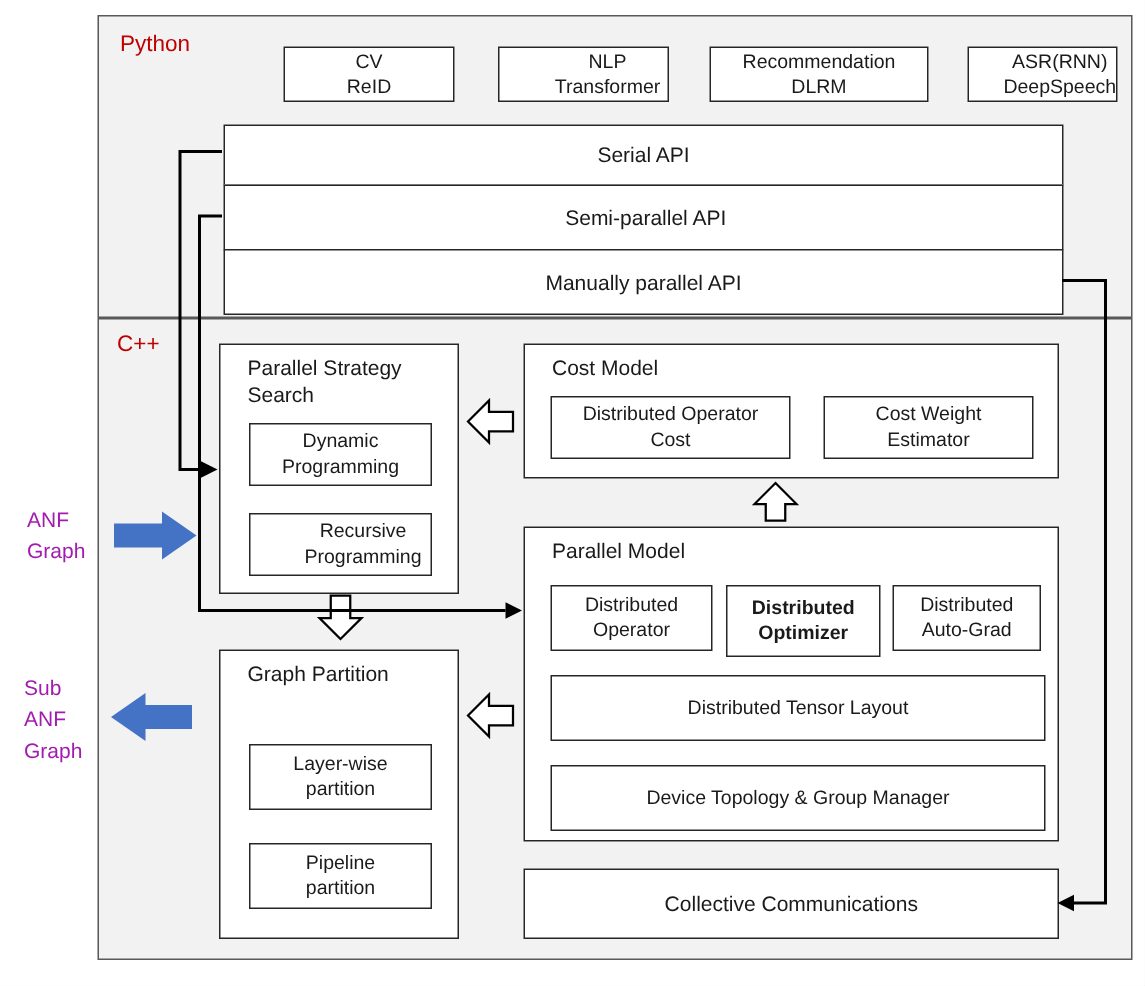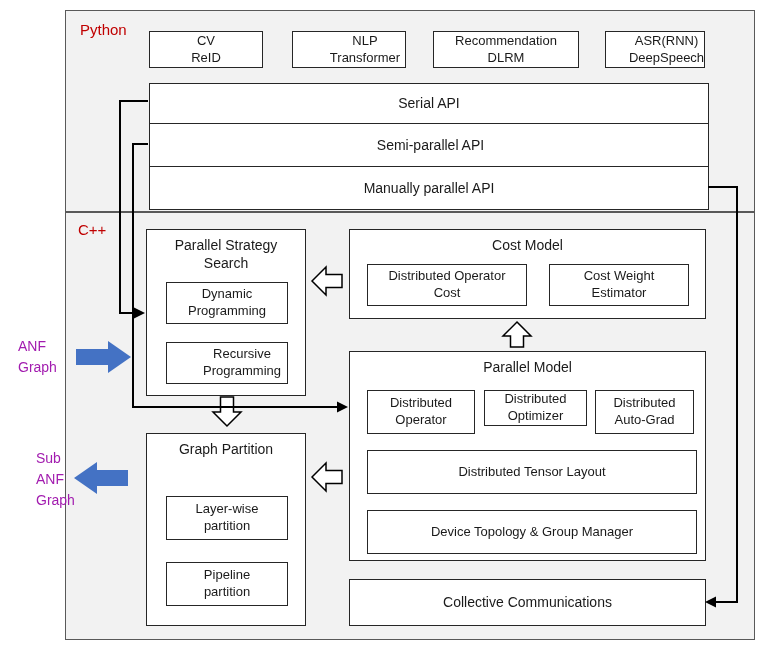--- a/index.html
+++ b/index.html
@@ -35,31 +35,30 @@
     border:1px solid var(--box-border);
     box-sizing:border-box;
     display:flex;
     align-items:center;
     justify-content:center;
     text-align:center;
     font-size:13px;
     line-height:1.3;
     padding:2px 8px;
   }
-  .multiline{white-space:pre-line;}
+  .multiline{white-space:pre-line;margin-left:40px;}
   .api-bar{font-size:14px;}
   .container-box{
     position:absolute;
     background:#fff;
     border:1px solid var(--box-border);
     box-sizing:border-box;
   }
   .container-title{
     padding:7px 18px 0 18px;
-    text-align:center;
     font-size:14px;
     line-height:1.25;
   }
   .cell{padding:2px 12px;}
   .side-label{
     position:absolute;
     white-space:pre-line;
     font-size:14px;
     line-height:1.5;
     color:#a21caf;
@@ -109,38 +108,38 @@
 
     <div class="container-box" style="left:283px;top:16px;width:357px;height:90px;">
       <div class="container-title">Cost Model</div>
       <div class="box" style="left:17px;top:34px;width:160px;height:42px;">Distributed Operator Cost</div>
       <div class="box" style="left:199px;top:34px;width:140px;height:42px;">Cost Weight Estimator</div>
     </div>
 
     <div class="container-box" style="left:283px;top:138px;width:357px;height:210px;">
       <div class="container-title">Parallel Model</div>
       <div class="box" style="left:17px;top:38px;width:108px;height:44px;">Distributed Operator</div>
-      <div class="box" style="left:134px;top:38px;width:103px;height:36px;">Distributed Optimizer</div>
+      <div class="box" style="left:134px;top:38px;width:103px;height:48px;font-weight:bold;">Distributed Optimizer</div>
       <div class="box" style="left:245px;top:38px;width:99px;height:44px;">Distributed Auto-Grad</div>
       <div class="box" style="left:17px;top:98px;width:330px;height:44px;">Distributed Tensor Layout</div>
       <div class="box" style="left:17px;top:158px;width:330px;height:44px;">Device Topology &amp; Group Manager</div>
     </div>
 
     <div class="container-box" style="left:80px;top:220px;width:160px;height:193px;">
       <div class="container-title">Graph Partition</div>
       <div class="box cell" style="left:19px;top:62px;width:122px;height:44px;">Layer-wise partition</div>
       <div class="box cell" style="left:19px;top:128px;width:122px;height:44px;">Pipeline partition</div>
     </div>
 
     <div class="box api-bar" style="left:283px;top:366px;width:357px;height:47px;">Collective Communications</div>
   </div>
 
   <div class="side-label" style="left:18px;top:336px;">ANF
 Graph</div>
-  <div class="side-label" style="left:16px;top:448px;margin-left:20px;">Sub
+  <div class="side-label" style="left:16px;top:448px;">Sub
 ANF
 Graph</div>
 
   <svg class="overlay" viewBox="0 0 763 657">
 
     <polygon class="open-arrow" points="312,281 326,267 326,274.5 342,274.5 342,287.5 326,287.5 326,295"></polygon>
     <polygon class="open-arrow" points="517,322 531,336 523.5,336 523.5,347 510.5,347 510.5,336 503,336"></polygon>
     <polygon class="open-arrow" points="227,426 213,412 220.5,412 220.5,397 233.5,397 233.5,412 241,412"></polygon>
     <polygon class="open-arrow" points="312,477 326,463 326,470.5 342,470.5 342,483.5 326,483.5 326,491"></polygon>
 

